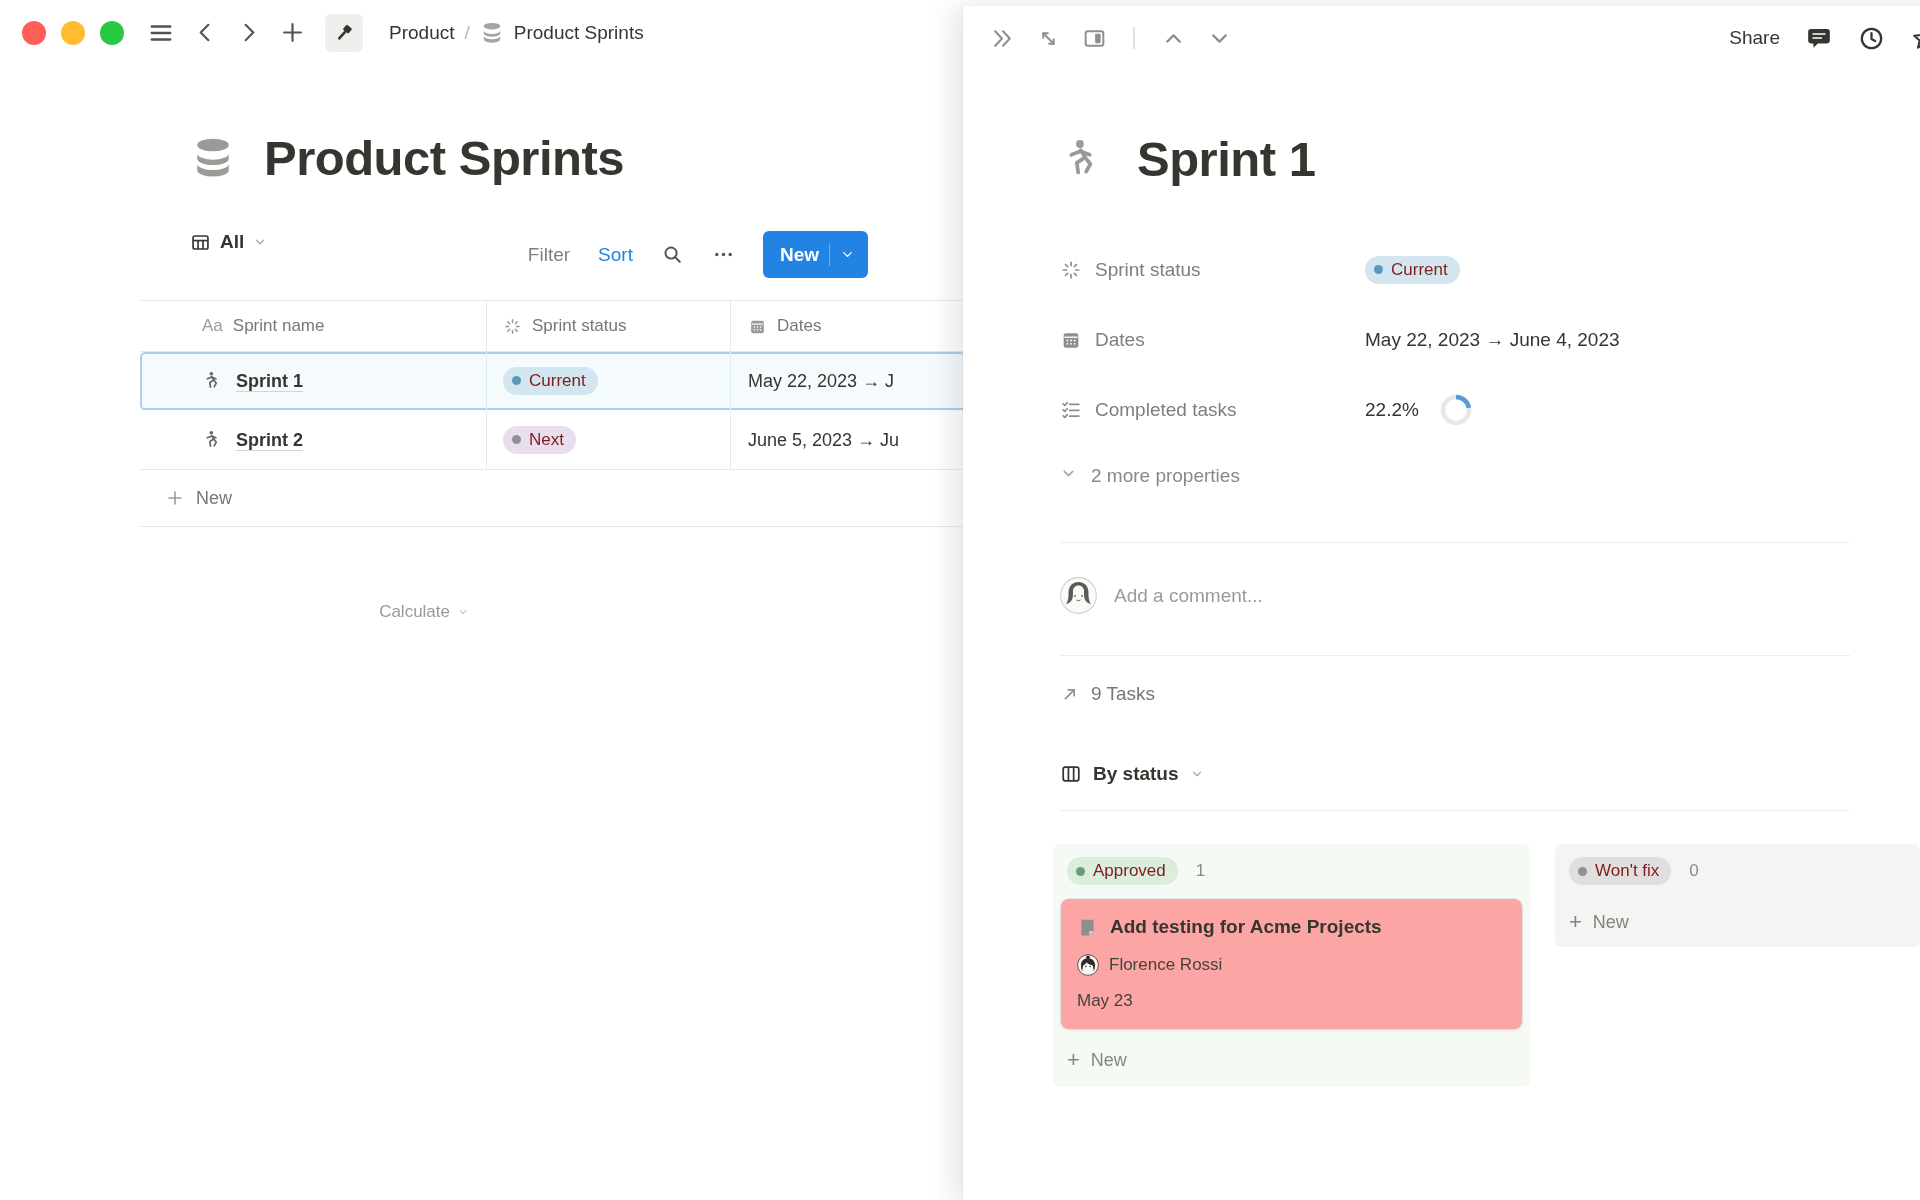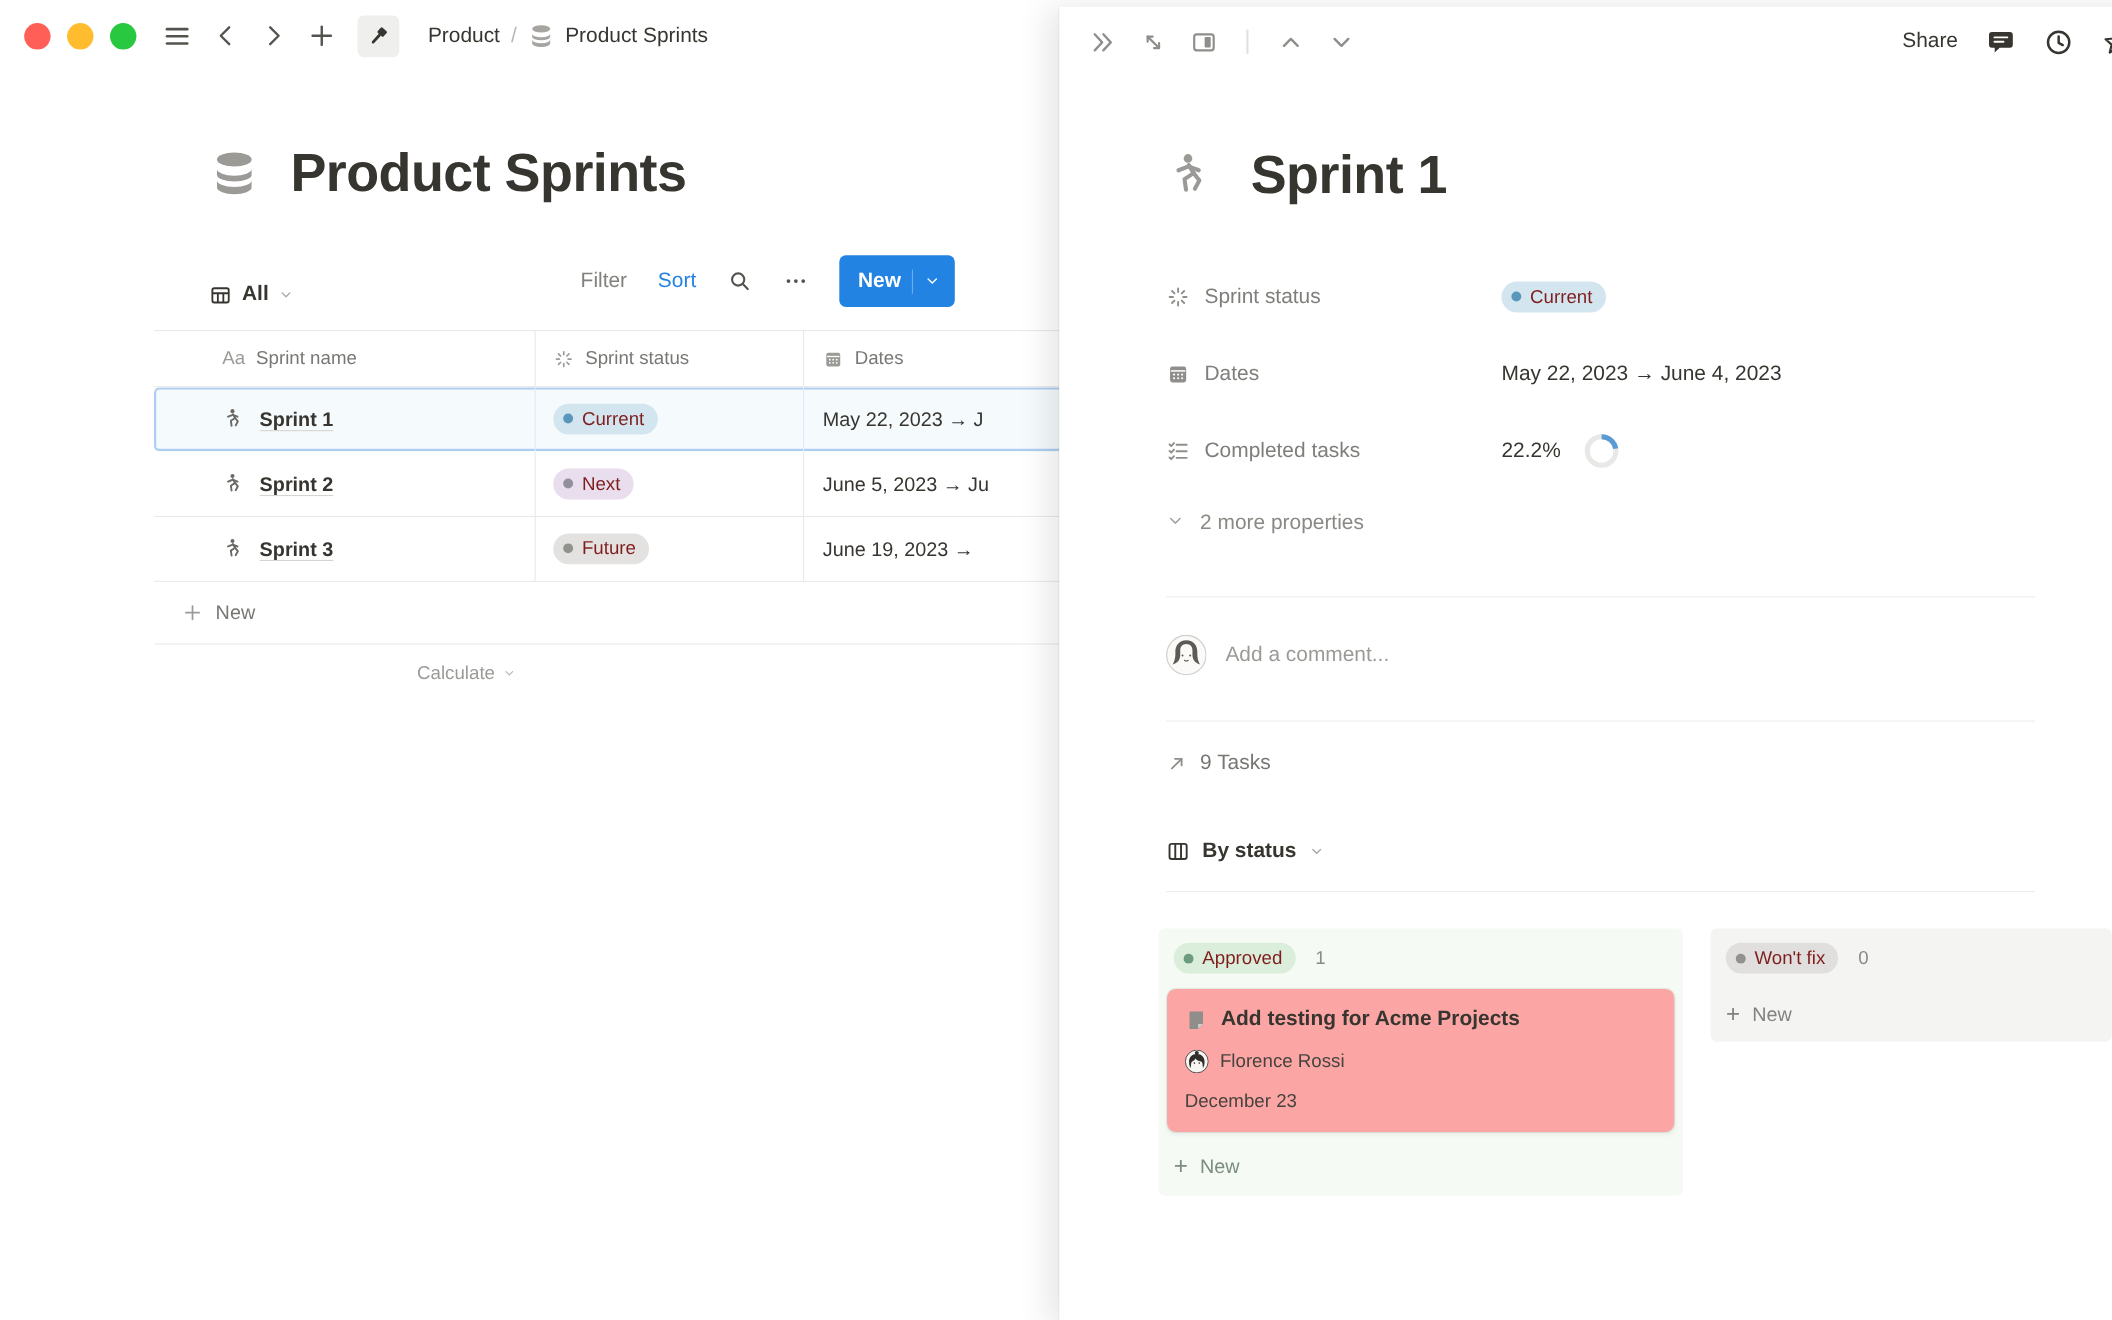--- a/index.html
+++ b/index.html
@@ -29,21 +29,21 @@
   .l-red{background:#ff5f57}.l-yellow{background:#febc2e}.l-green{background:#28c840}
   .nav{display:flex;align-items:center;gap:20px;margin-left:24px;color:var(--ink2)}
   .icbtn{display:flex;align-items:center;justify-content:center;cursor:pointer}
   .chip{width:38px;height:38px;border-radius:6px;background:#efefed;display:flex;align-items:center;justify-content:center;color:#37352f}
   .crumbs{display:flex;align-items:center;gap:10px;margin-left:6px;font-size:19px}
   .crumb{color:var(--ink);font-weight:400}
   .crumb-sep{color:#b9b7b2}
   .lp-title{position:absolute;left:190px;top:130px;display:flex;align-items:center;gap:28px}
   .lp-title h1{margin:0;font-size:49px;font-weight:700;letter-spacing:-0.5px}
   .db-icon-big{color:#9b9a97}
-  .lp-toolbar{position:absolute;left:190px;top:231px;width:678px;height:48px;display:flex;align-items:flex-end}
+  .lp-toolbar{position:absolute;left:190px;top:231px;width:678px;height:48px;display:flex;align-items:flex-start}
   .viewtab{display:flex;align-items:center;gap:9px;font-size:19px;font-weight:700}
   .tb-right{margin-left:auto;display:flex;align-items:center;gap:28px}
   .tb-filter{font-size:19px;color:#82817d}
   .tb-sort{font-size:19px;color:var(--accent)}
   .btn-new{display:flex;align-items:center;height:47px;background:var(--accent);color:#fff;border-radius:6px;
     padding:0 13px 0 17px;font-size:19px;font-weight:600;gap:10px;cursor:pointer}
   .btn-new .vsep{width:1px;height:22px;background:rgba(255,255,255,.35)}
 
   .lp-table{position:absolute;left:140px;top:300px;width:826px;font-size:18px}
   .t-head{display:flex;height:52px;border-top:1px solid var(--line);border-bottom:1px solid var(--line);
@@ -433,37 +433,20 @@
         <span class="pill pill-next">
             <span class="dot"></span>
             <span>Next</span>
           </span>
       </div>
       <div class="cell c3 nowrap">
           <span>June 5, 2023 → Ju</span>
         </div>
     </div>
 
-    <div class="t-row">
-      <div class="cell c1">
-        <svg width="22" height="22" class="runner">
-            <use href="#i-runner"></use>
-          </svg>
-        <span class="sprint-name">Sprint 3</span>
-      </div>
-      <div class="cell c2">
-        <span class="pill pill-future">
-            <span class="dot"></span>
-            <span>Future</span>
-          </span>
-      </div>
-      <div class="cell c3 nowrap">
-          <span>June 19, 2023 →</span>
-        </div>
-    </div>
 
     <div class="t-newrow">
       <svg width="18" height="18" style="color:#9b9a97">
           <use href="#i-plus"></use>
         </svg>
       <span>New</span>
     </div>
   </div>
 
   <div class="lp-calc">
@@ -637,21 +620,21 @@
               <use href="#i-page"></use>
             </svg>
           <span>Add testing for Acme Projects</span>
         </div>
         <div class="bcard-assignee">
           <svg width="22" height="22">
               <use href="#i-avatar-florence"></use>
             </svg>
           <span>Florence Rossi</span>
         </div>
-        <div class="bcard-date">December 23</div>
+        <div class="bcard-date">May 23</div>
       </div>
       <div class="bnew bnew-approved">
         <span class="plus-glyph">+</span>
         <span>New</span>
       </div>
     </div>
 
     <div class="bcol bcol-wontfix">
       <div class="bcol-head">
         <span class="pill pill-wontfix">

